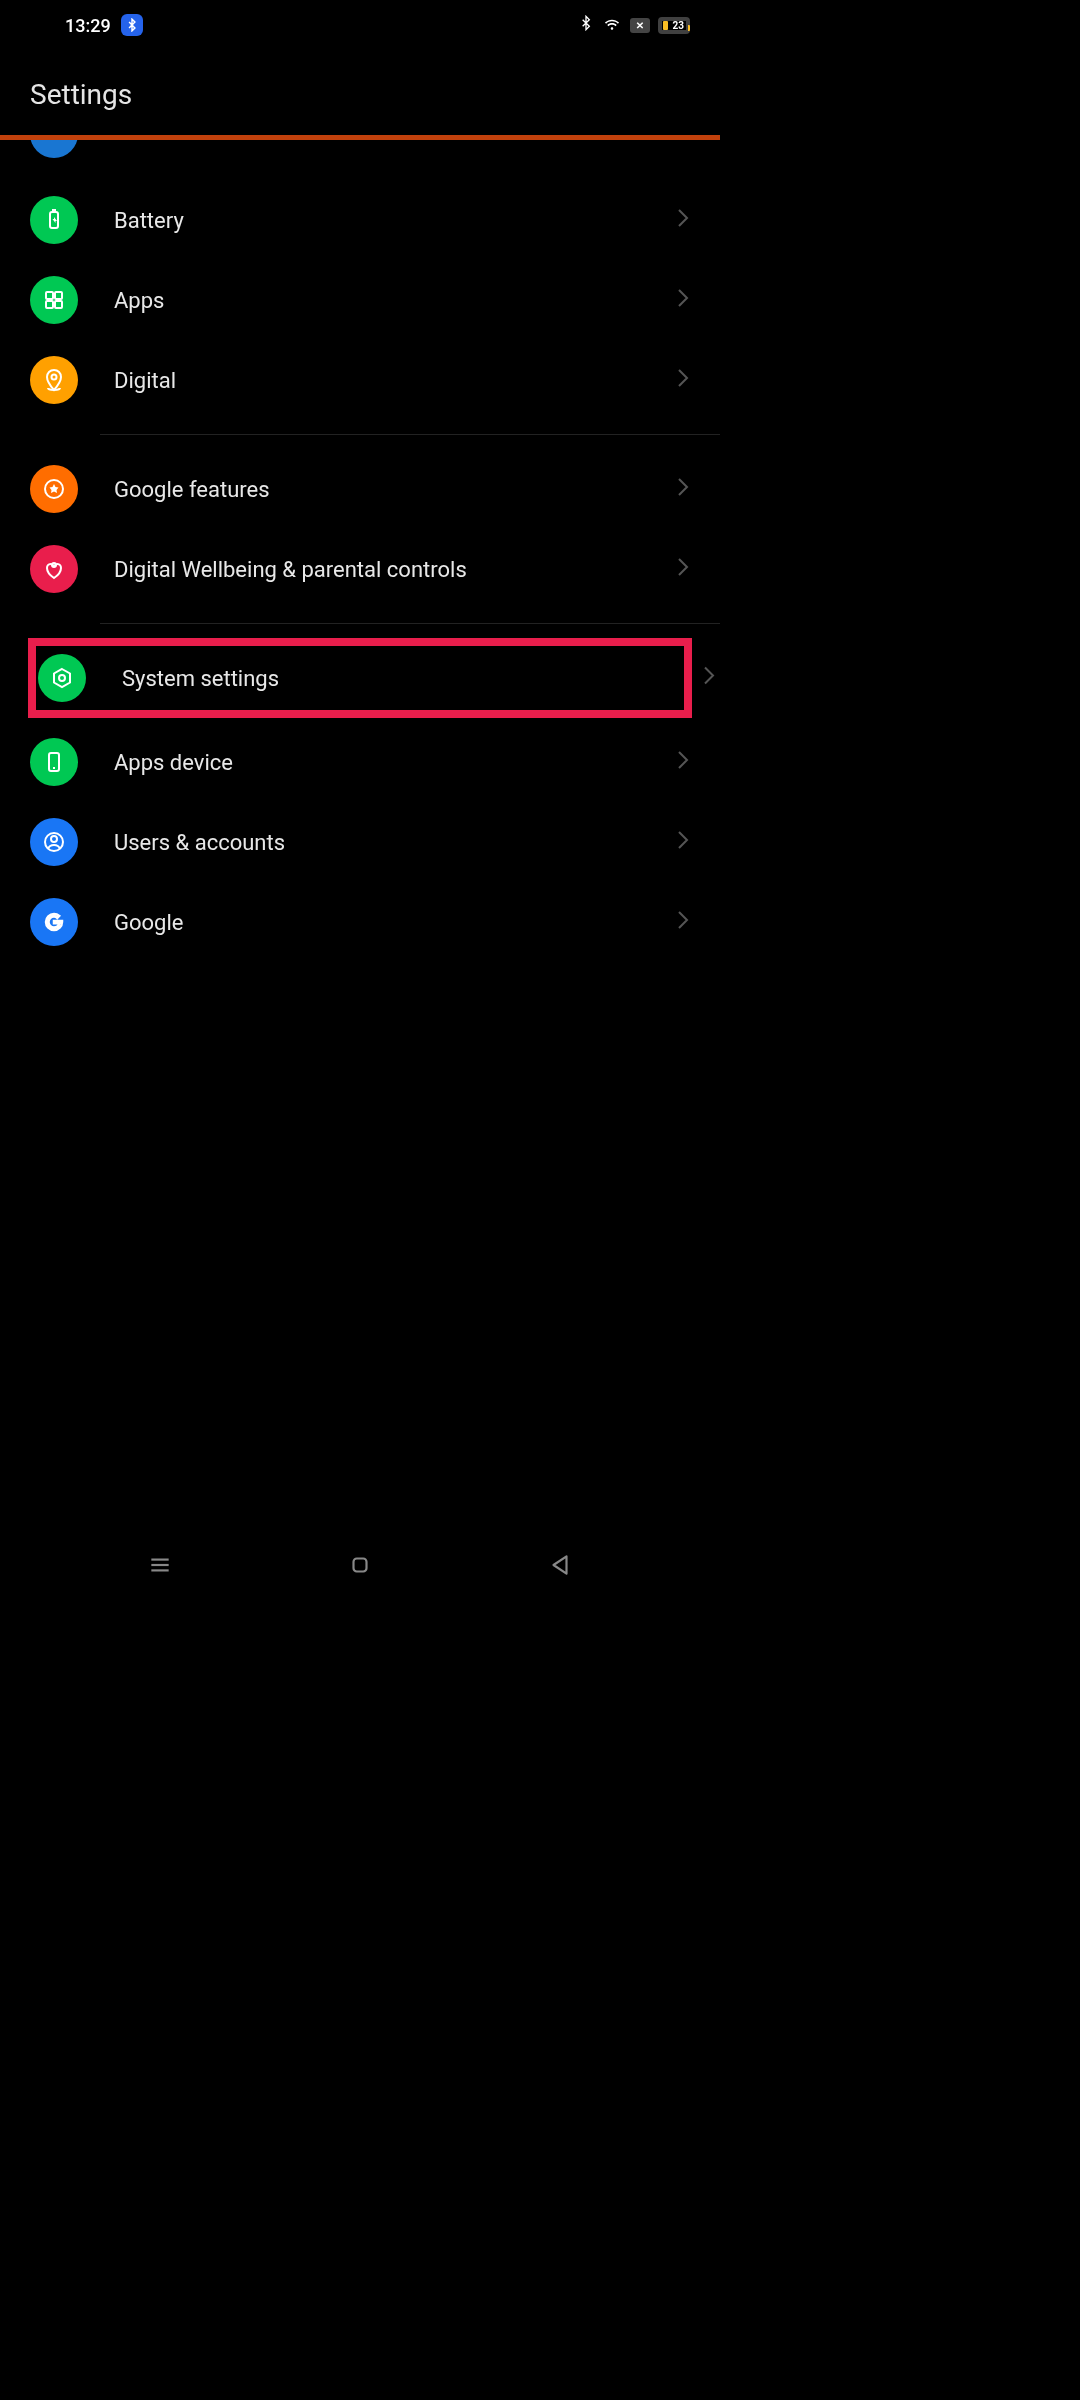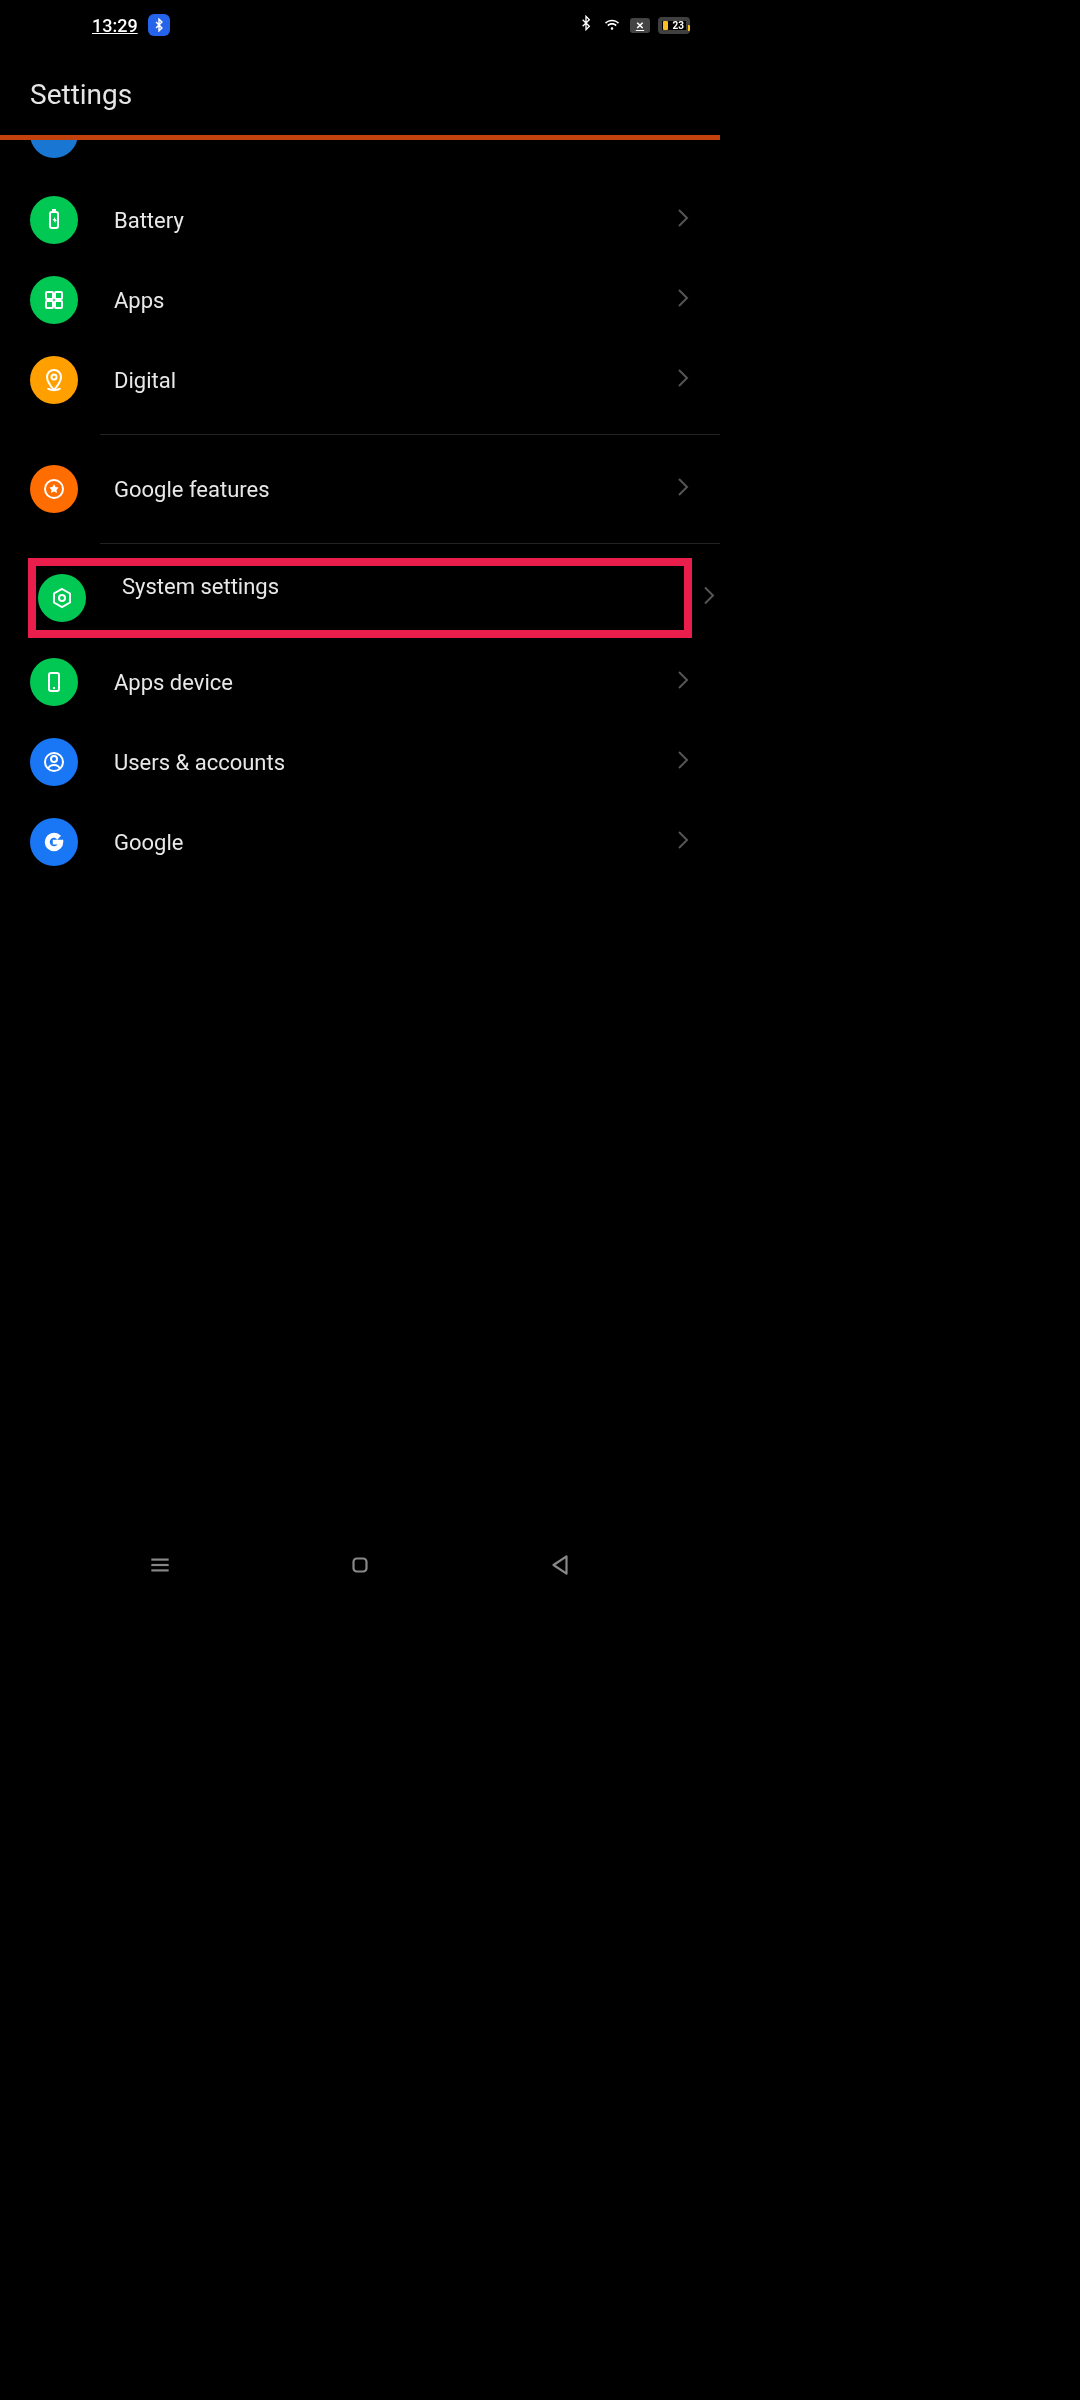--- a/index.html
+++ b/index.html
@@ -13,24 +13,23 @@
       position: relative;
       transform-origin: top left;
     }
     
     
     .status-bar {
       height: 50px;
       display: flex;
       align-items: center;
       justify-content: space-between;
-      padding: 0 30px 0 92px;
+      padding: 0 30px 0 65px;
       font-size: 18px;
       font-weight: 500;
-      text-decoration: underline;
     }
     .status-left { display: flex; align-items: center; gap: 10px; }
     .status-right { display: flex; align-items: center; gap: 8px; }
     .bt-badge {
       width: 22px; height: 22px;
       background: #2563eb;
       border-radius: 6px;
       display: flex;
       align-items: center;
       justify-content: center;
@@ -153,21 +152,21 @@
     .bg-amber { background: #ffa000; }
     .bg-orange { background: #ff6d00; }
     .bg-red { background: #e91e4c; }
     .bg-blue { background: #1976f5; }
     
     
     .highlight-box {
       border: 8px solid #e91e4c;
       margin: 4px 28px 4px 28px;
       display: flex;
-      align-items: flex-start;
+      align-items: center;
       padding: 8px 0px;
       min-height: 76px;
       position: relative;
     }
     .highlight-box .item-icon { margin-left: 2px; margin-right: 30px; }
     .highlight-chevron-outside {
       position: absolute;
       right: -32px;
       top: 50%;
       transform: translateY(-50%);
@@ -292,20 +291,34 @@
         </svg>
     </div>
     <div class="item-label">Google features</div>
     <div class="chevron">
       <svg viewBox="0 0 14 22" fill="none" stroke-width="2">
           <path d="M3 3l8 8-8 8"></path>
         </svg>
     </div>
   </div>
 
+  <div class="settings-item">
+    <div class="item-icon bg-red">
+      <svg viewBox="0 0 24 24" fill="none" stroke="#fff" stroke-width="2">
+          <circle cx="12" cy="8" r="2"></circle>
+          <path d="M12 21c-3-2-7-6-7-10 0-2 1.5-4 3.5-4 1.5 0 2.5 1 3.5 2 1-1 2-2 3.5-2 2 0 3.5 2 3.5 4 0 4-4 8-7 10z"></path>
+        </svg>
+    </div>
+    <div class="item-label">Digital Wellbeing &amp; parental controls</div>
+    <div class="chevron">
+      <svg viewBox="0 0 14 22" fill="none" stroke-width="2">
+          <path d="M3 3l8 8-8 8"></path>
+        </svg>
+    </div>
+  </div>
 
   <div class="divider"></div>
 
   <div class="highlight-box">
     <div class="item-icon bg-green">
       <svg viewBox="0 0 24 24" fill="none" stroke="#fff" stroke-width="2">
           <path d="M12 3l8 4.5v9L12 21l-8-4.5v-9z"></path>
           <circle cx="12" cy="12" r="3"></circle>
         </svg>
     </div>

